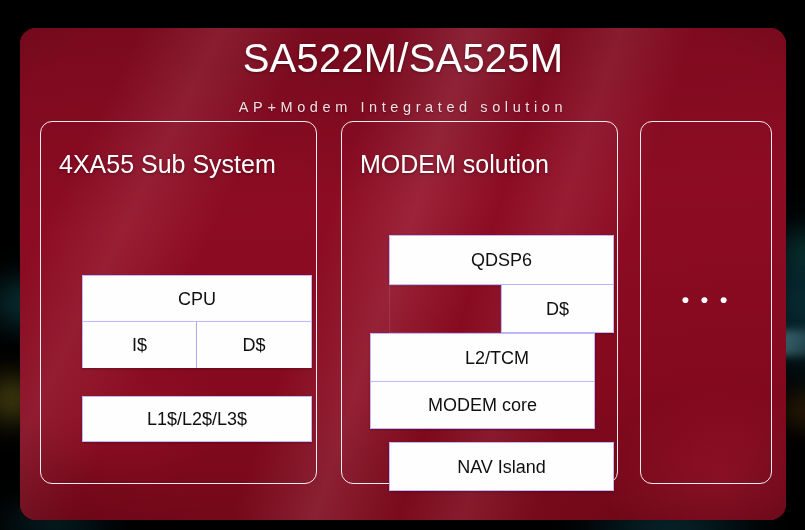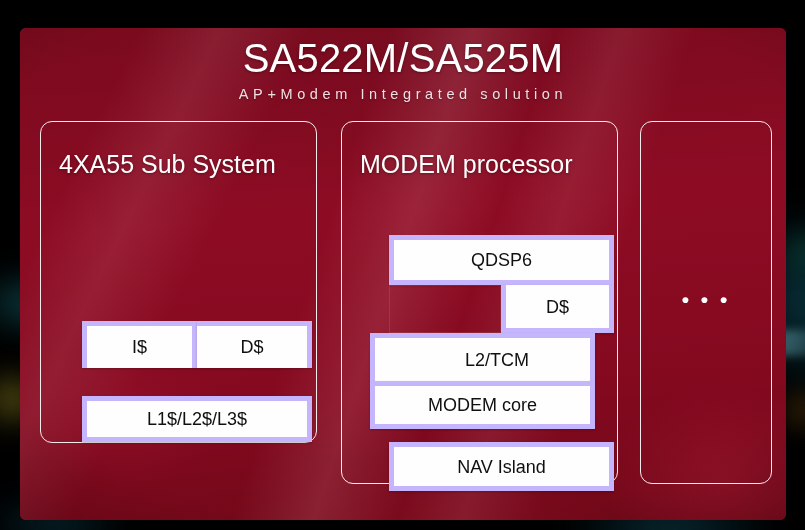--- a/index.html
+++ b/index.html
@@ -41,21 +41,21 @@
                background:radial-gradient(ellipse at center, rgba(30,150,110,.75), rgba(8,50,40,0) 70%); }
   .amb-dust  { left:730px;  top:330px; width:110px; height:26px;
                background:linear-gradient(100deg, rgba(60,140,160,0), rgba(120,190,205,.42), rgba(60,140,160,0));
                border-radius:40%; filter:blur(4px); }
 
   
   #card {
     position:absolute;
     left:20px; top:28px;
     width:766px; height:492px;
-    border-radius:6px;
+    border-radius:16px;
     overflow:hidden;
     background:#85091f;
   }
   
   #card .photo {
     position:absolute; inset:0;
     opacity:.30;
     background:
       
       linear-gradient(104deg, rgba(255,235,230,0) 34%, rgba(255,225,215,.20) 40%, rgba(255,225,215,.05) 47%, rgba(255,225,215,0) 54%),
@@ -102,30 +102,30 @@
     white-space:nowrap;
   }
   #subtitle {
     color:#f2dfe3;
     font-size:14.5px;
     line-height:22px;
     letter-spacing:4.6px;
     font-weight:400;
     text-shadow:0 1px 2px rgba(0,0,0,.30);
     white-space:nowrap;
-    margin-top:1px;
+    margin-top:14px;
   }
 
   
   .panel {
     position:absolute;
     border:1.4px solid rgba(255,255,255,.92);
     border-radius:12px;
   }
-  #panel-a { left:20px;  top:93px; width:277px; height:322px;padding-left:16px; }
+  #panel-a { left:20px;  top:93px; width:277px; height:363px;padding-left:16px; }
   #panel-b { left:321px; top:93px; width:277px; height:363px; }
   #panel-c { left:620px; top:93px; width:132px; height:363px; }
 
   .panel-title {
     position:absolute; left:0; top:26px; width:100%;
     color:#fff;
     font-size:25px;
     line-height:32px;
     font-weight:400;
     text-align:center;
@@ -142,21 +142,21 @@
     font-size:21px;
     letter-spacing:3px;
     line-height:20px;
     font-weight:700;
   }
 
   
   .blk {
     position:absolute;
     background:#fefefe;
-    border:5px solid #c4b5fd;
+    border:1px solid #c4b5fd;
     color:#101010;
     font-size:18px;
     line-height:1;
     display:flex; align-items:center; justify-content:center;
     text-align:center;
     box-shadow:0 1px 2px rgba(0,0,0,.22);
   }
   .blk.ghost {
     background:transparent;
     border:1px solid rgba(255,255,255,.10);
@@ -198,27 +198,28 @@
     <div class="vign"></div>
 
     <div id="header">
       <div id="title">SA522M/SA525M</div>
       <div id="subtitle">AP+Modem Integrated solution</div>
     </div>
 
     <div class="panel" id="panel-a">
       <div class="panel-title">4XA55 Sub System</div>
 
+      <div class="blk" id="blk-cpu">CPU</div>
       <div class="blk" id="blk-is">I$</div>
       <div class="blk" id="blk-ds-a">D$</div>
       <div class="blk" id="blk-l123">L1$/L2$/L3$</div>
     </div>
 
     <div class="panel" id="panel-b">
-      <div class="panel-title">MODEM processor</div>
+      <div class="panel-title">MODEM solution</div>
 
       <div class="blk" id="blk-qdsp6">QDSP6</div>
       <div class="blk ghost" id="blk-gap"></div>
       <div class="blk" id="blk-ds-b">D$</div>
       <div class="blk" id="blk-l2tcm">L2/TCM</div>
       <div class="blk" id="blk-nav">NAV Island</div>
       <div class="blk" id="blk-mcore">MODEM core</div>
     </div>
 
     <div class="panel" id="panel-c">

